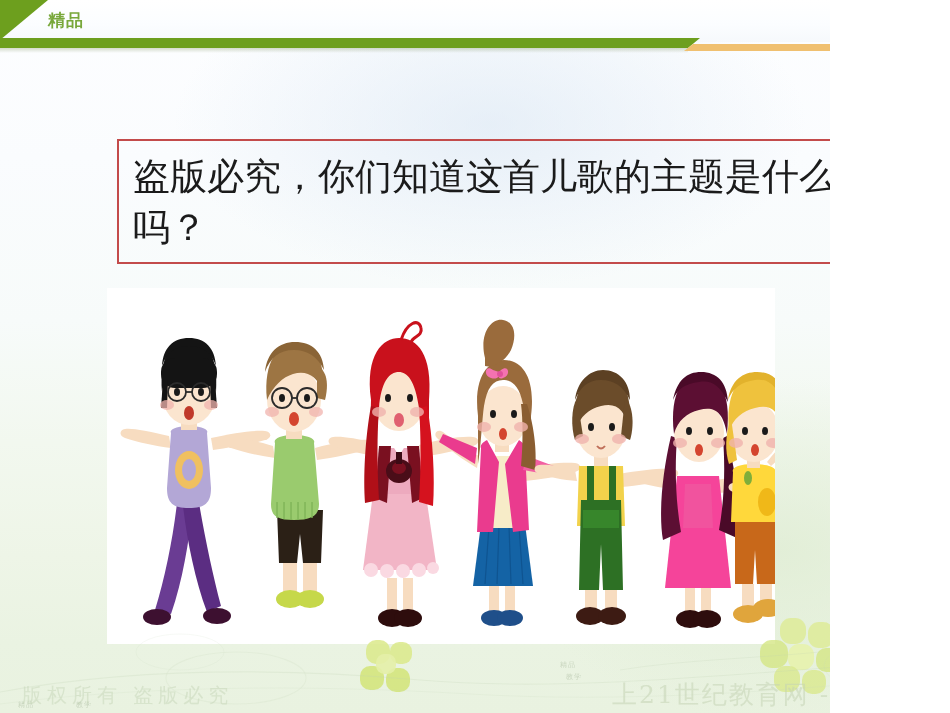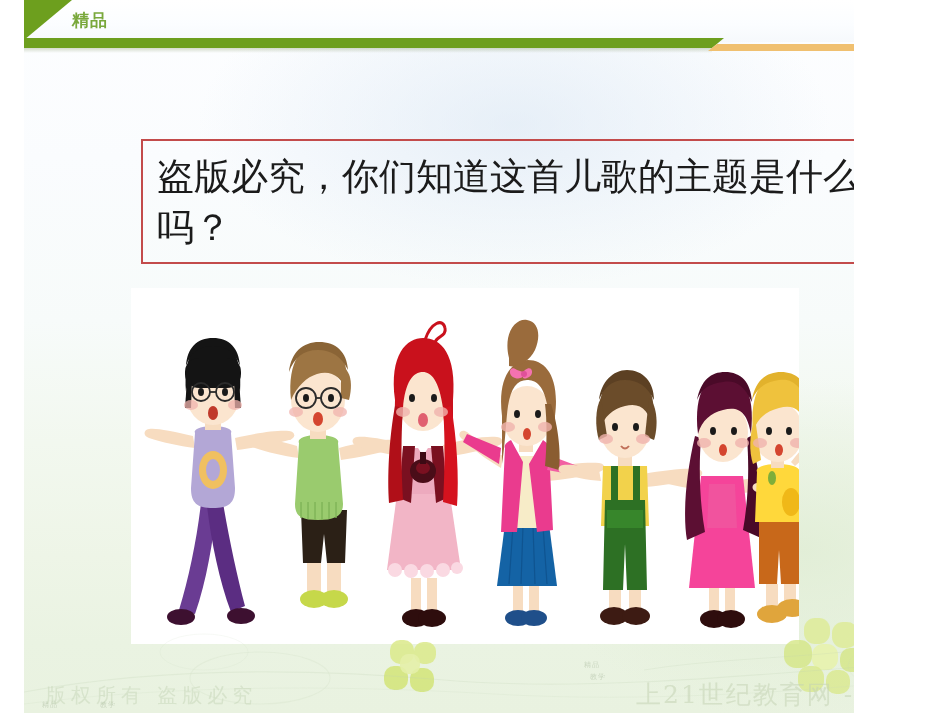--- a/index.html
+++ b/index.html
@@ -18,21 +18,20 @@
     height: 713px;
     overflow: hidden;
     background: linear-gradient(to bottom,
                 #fdfeff 0%,
                 #fafcfe 22%,
                 #f7fbfa 45%,
                 #f2f8ef 62%,
                 #eef5e7 78%,
                 #eaf3e2 90%,
                 #e9f2e0 100%);
-    margin-left: 24px;
   }
 
   
   .bg-haze {
     position: absolute;
     left: 170px; top: -40px;
     width: 640px; height: 330px;
     background: radial-gradient(ellipse at center, rgba(214,228,242,0.55) 0%, rgba(214,228,242,0.0) 70%);
     pointer-events: none;
   }

